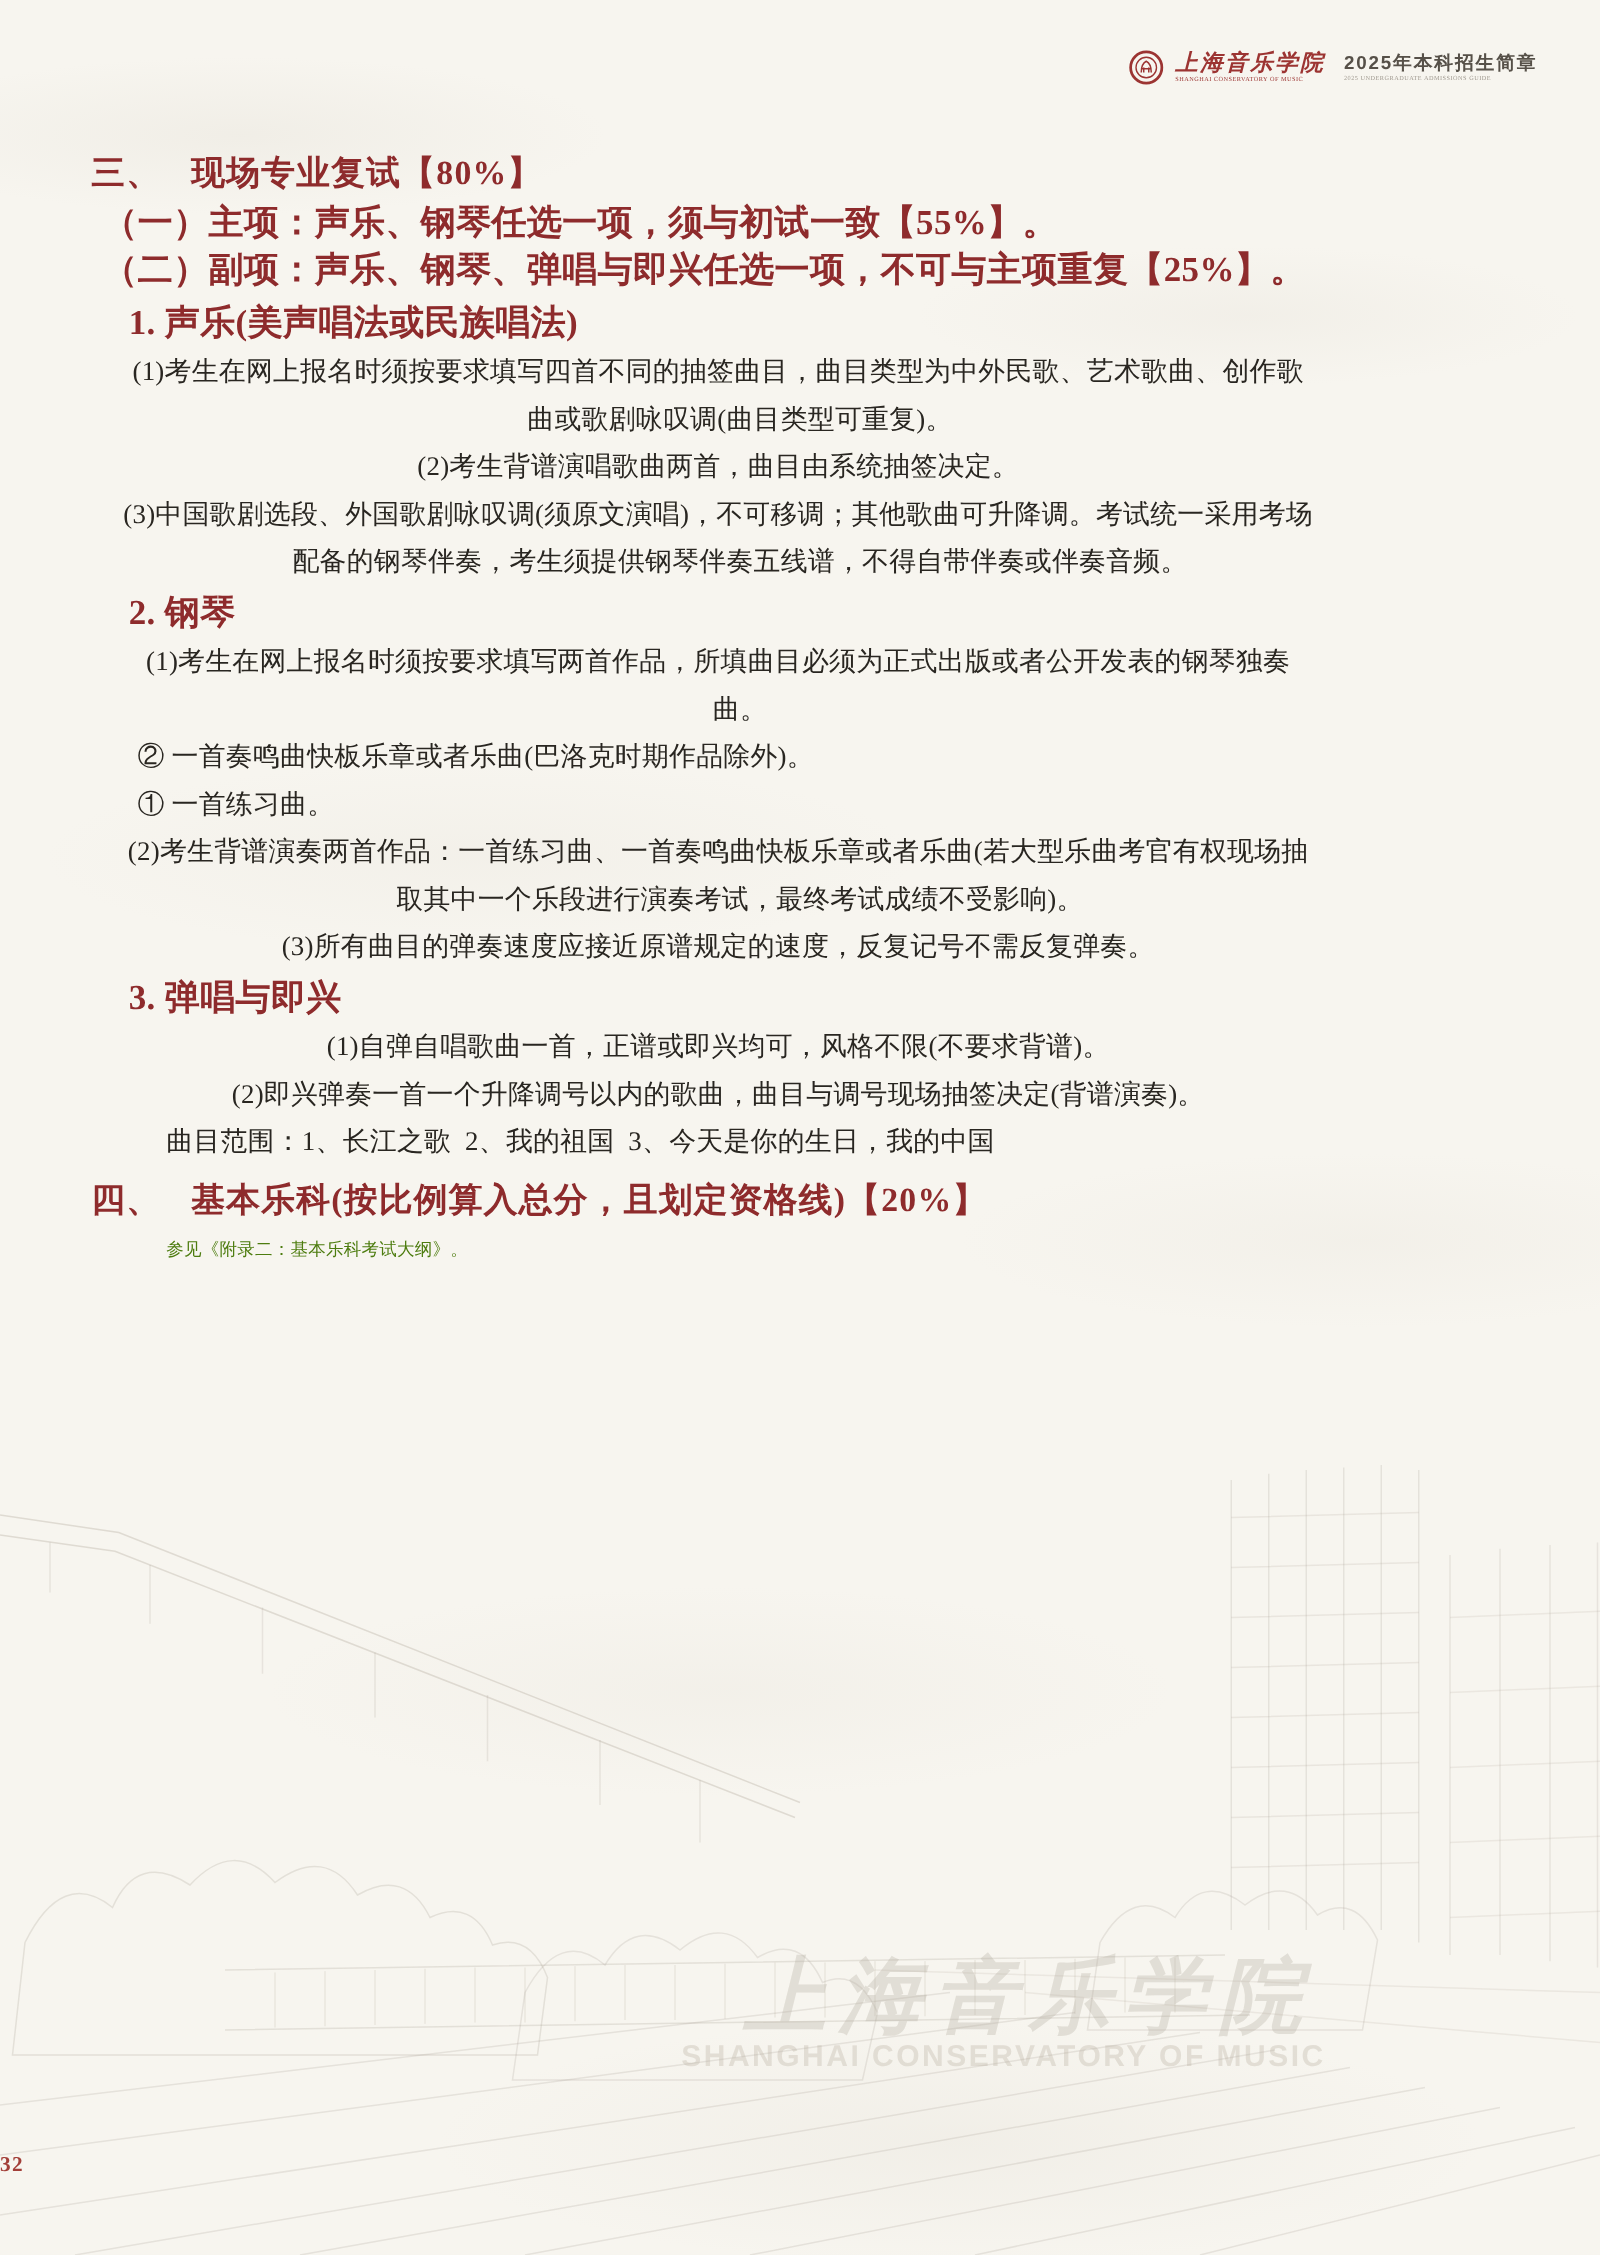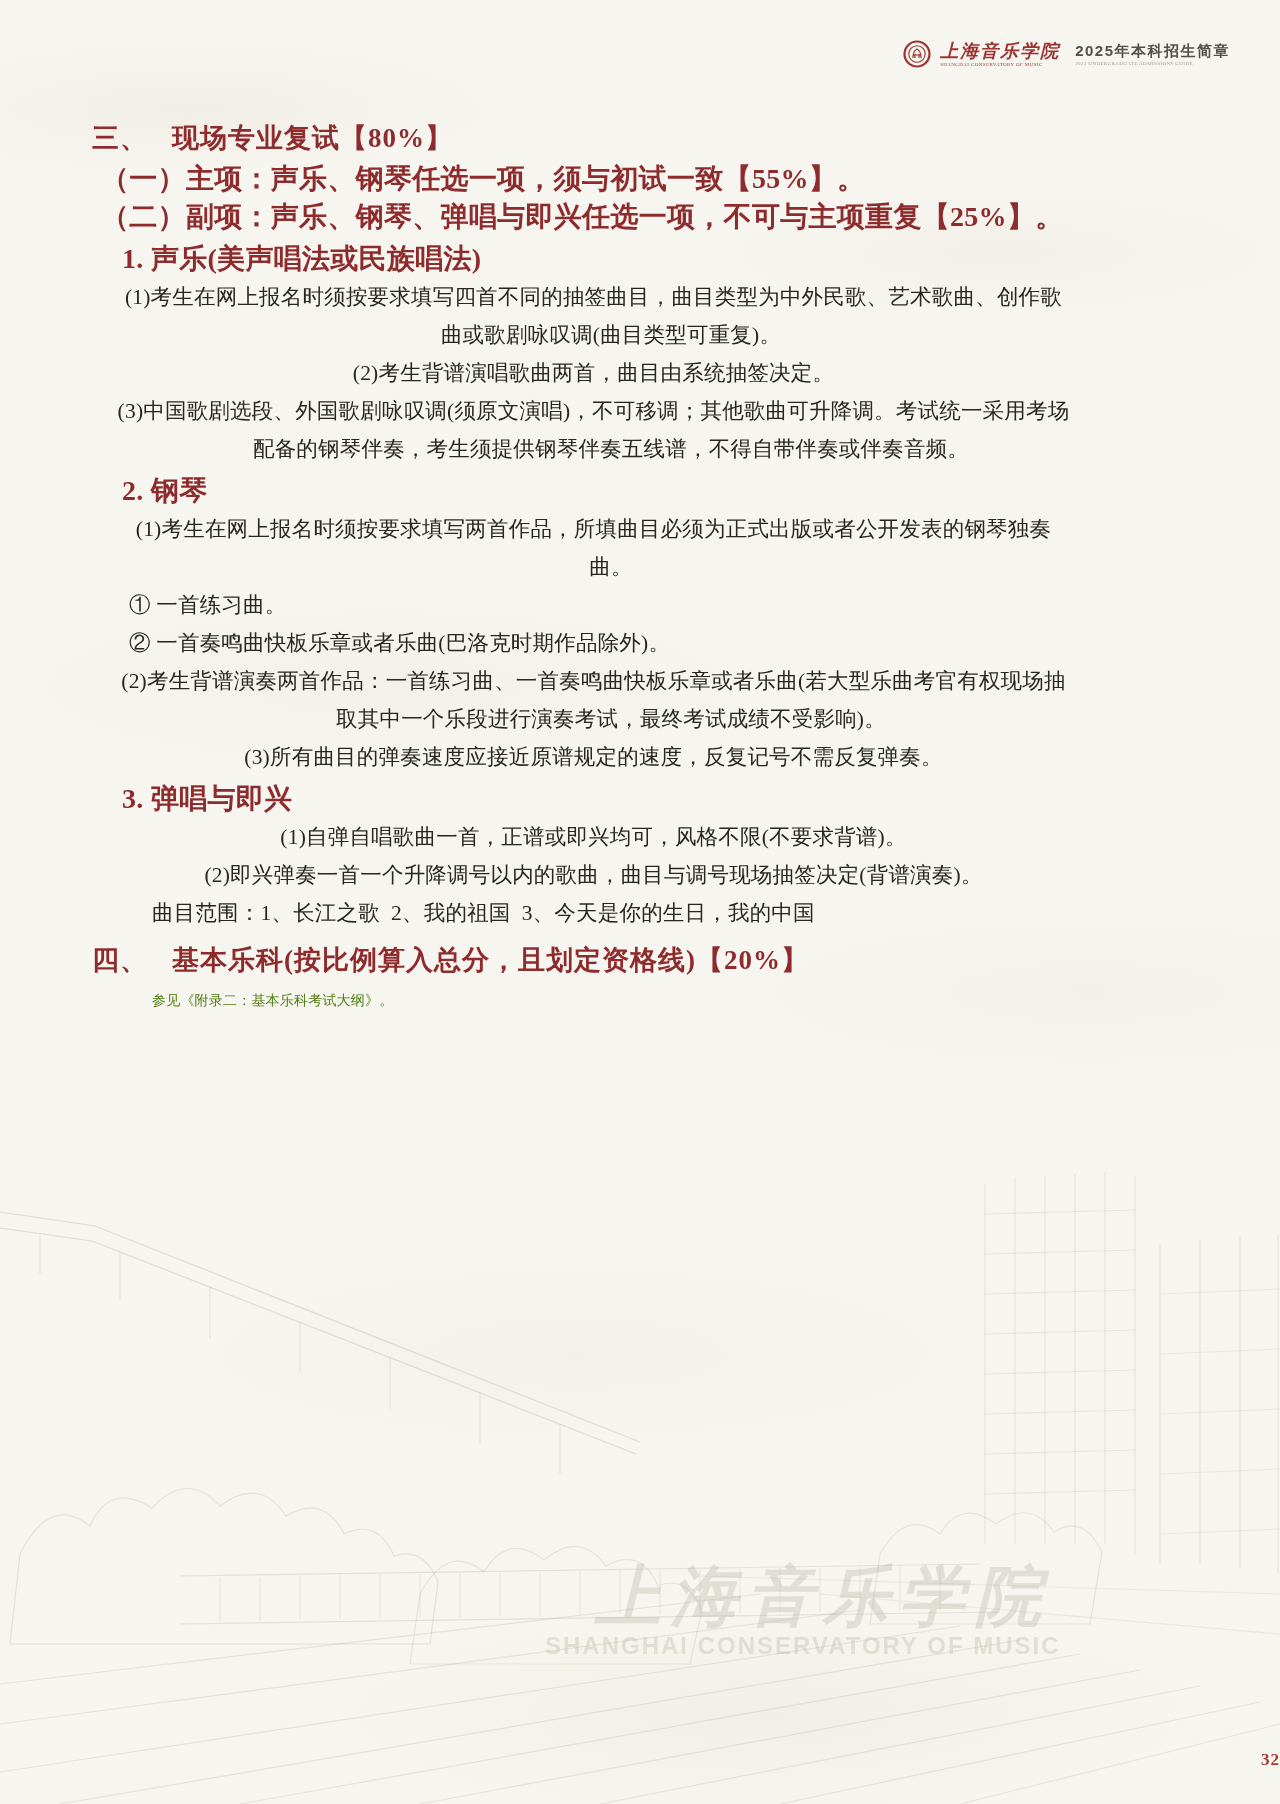--- a/index.html
+++ b/index.html
@@ -36,21 +36,21 @@
   }
   .logo-en { font-size:5px; color:#9c3432; letter-spacing:.4px; margin-top:2px; white-space:nowrap; }
   .title-block { display:flex; flex-direction:column; line-height:1; margin-left:6px; }
   .title-cn {
     font-family:Liberation Sans, sans-serif; font-weight:bold;
     font-size:15px; color:#565048; letter-spacing:1.5px; white-space:nowrap;
   }
   .title-en { font-size:5px; color:#a09a90; letter-spacing:.4px; margin-top:3px; white-space:nowrap; }
 
   
-  .main { position:absolute; top:116px; left:92px; width:978px; }
+  .main { position:absolute; top:116px; left:73px; width:978px; }
   .h-sec {
     font-size:27px; font-weight:bold; color:#8e2b2c;
     line-height:44px; letter-spacing:1px;
   }
   .h-sec .sec-num { margin-right:24px; }
   .h-sec.sec4 { margin-top:6px; }
   .major-item {
     font-size:28px; font-weight:bold; color:#8e2b2c;
     line-height:38px; padding-left:9px; letter-spacing:.3px;
   }
@@ -83,22 +83,22 @@
     font-size:66px; letter-spacing:10px; white-space:nowrap;
     color:rgba(176,168,154,.30);
   }
   .wm-en {
     position:absolute; left:545px; top:1632px; pointer-events:none;
     font-family:"Liberation Sans",sans-serif; font-weight:bold;
     font-size:24px; letter-spacing:2px; white-space:nowrap;
     color:rgba(182,174,159,.32);
   }
   .page-num {
-    position:absolute; left:0; right:0; top:1722px; text-align:right;
-    font-size:17px; font-weight:bold; color:#a23e38; letter-spacing:1px;margin-top:28px;
+    position:absolute; left:0; right:0; top:1722px; text-align:left;
+    font-size:17px; font-weight:bold; color:#a23e38; letter-spacing:1px;
   }
 </style>
 </head>
 <body>
 
 <div class="paper-texture"></div>
 
 <svg class="campus-sketch" viewBox="0 0 1280 680" fill="none" stroke="rgba(160,152,138,0.28)" stroke-width="1.2">
 
   <path d="M0,88 L95,102 L640,318"></path>
@@ -147,22 +147,22 @@
   <div class="major-item">（一）主项：声乐、钢琴任选一项，须与初试一致【55%】。</div>
   <div class="major-item">（二）副项：声乐、钢琴、弹唱与即兴任选一项，不可与主项重复【25%】。</div>
 
   <h2 class="h-min">1. 声乐(美声唱法或民族唱法)</h2>
   <p class="para">(1)考生在网上报名时须按要求填写四首不同的抽签曲目，曲目类型为中外民歌、艺术歌曲、创作歌曲或歌剧咏叹调(曲目类型可重复)。</p>
   <p class="para">(2)考生背谱演唱歌曲两首，曲目由系统抽签决定。</p>
   <p class="para">(3)中国歌剧选段、外国歌剧咏叹调(须原文演唱)，不可移调；其他歌曲可升降调。考试统一采用考场配备的钢琴伴奏，考生须提供钢琴伴奏五线谱，不得自带伴奏或伴奏音频。</p>
 
   <h2 class="h-min">2. 钢琴</h2>
   <p class="para">(1)考生在网上报名时须按要求填写两首作品，所填曲目必须为正式出版或者公开发表的钢琴独奏曲。</p>
+  <p class="circ">② 一首奏鸣曲快板乐章或者乐曲(巴洛克时期作品除外)。</p>
   <p class="circ">① 一首练习曲。</p>
-  <p class="circ">② 一首奏鸣曲快板乐章或者乐曲(巴洛克时期作品除外)。</p>
   <p class="para">(2)考生背谱演奏两首作品：一首练习曲、一首奏鸣曲快板乐章或者乐曲(若大型乐曲考官有权现场抽取其中一个乐段进行演奏考试，最终考试成绩不受影响)。</p>
   <p class="para">(3)所有曲目的弹奏速度应接近原谱规定的速度，反复记号不需反复弹奏。</p>
 
   <h2 class="h-min">3. 弹唱与即兴</h2>
   <p class="para">(1)自弹自唱歌曲一首，正谱或即兴均可，风格不限(不要求背谱)。</p>
   <p class="para">(2)即兴弹奏一首一个升降调号以内的歌曲，曲目与调号现场抽签决定(背谱演奏)。</p>
   <p class="cont-line">曲目范围：1、长江之歌  2、我的祖国  3、今天是你的生日，我的中国</p>
 
   <h1 class="h-sec sec4"><span class="sec-num">四、</span><span>基本乐科(按比例算入总分，且划定资格线)【20%】</span></h1>
   <p class="ref-line">参见《附录二：基本乐科考试大纲》。</p>

